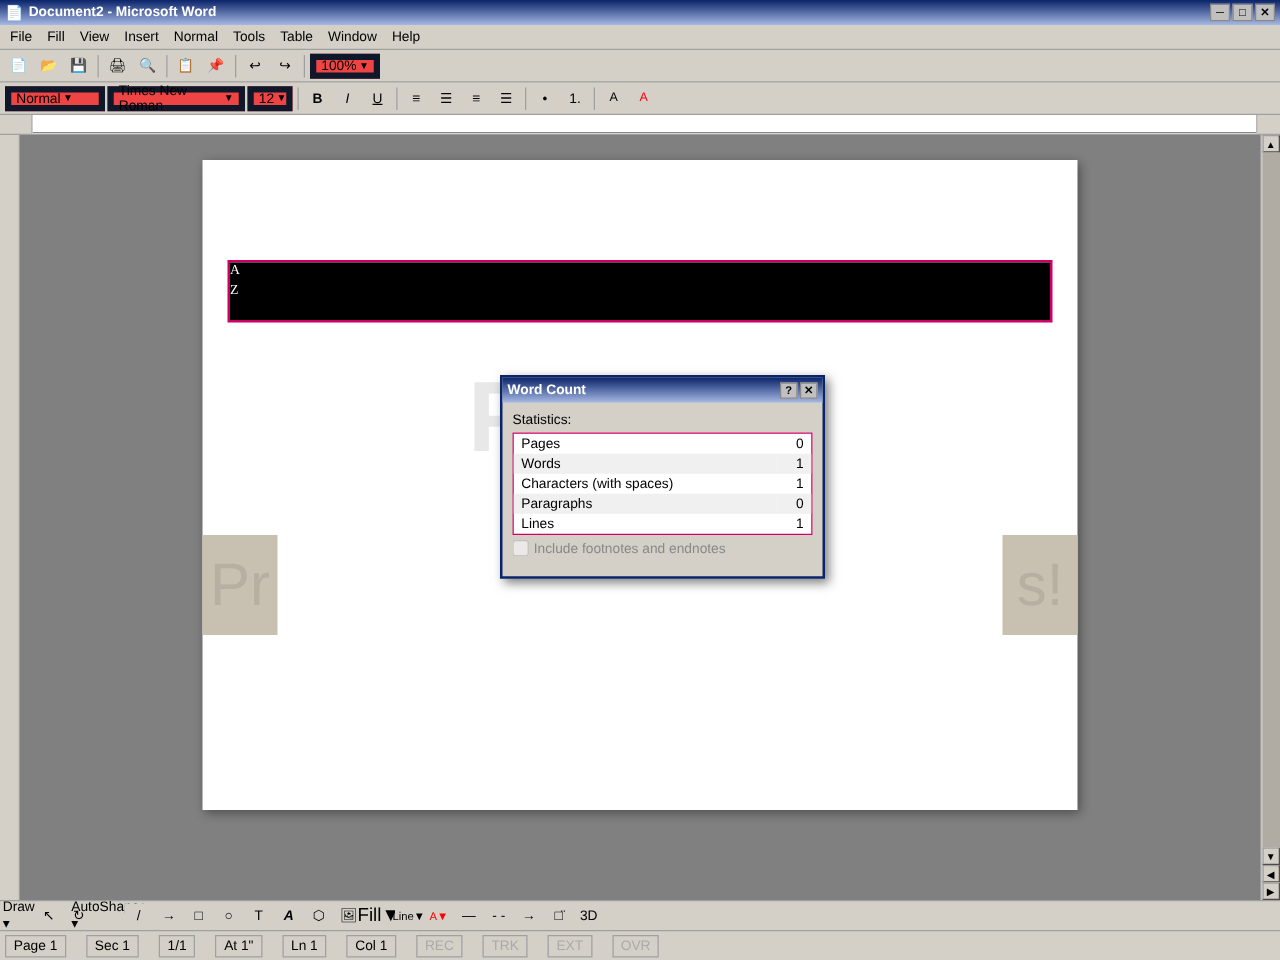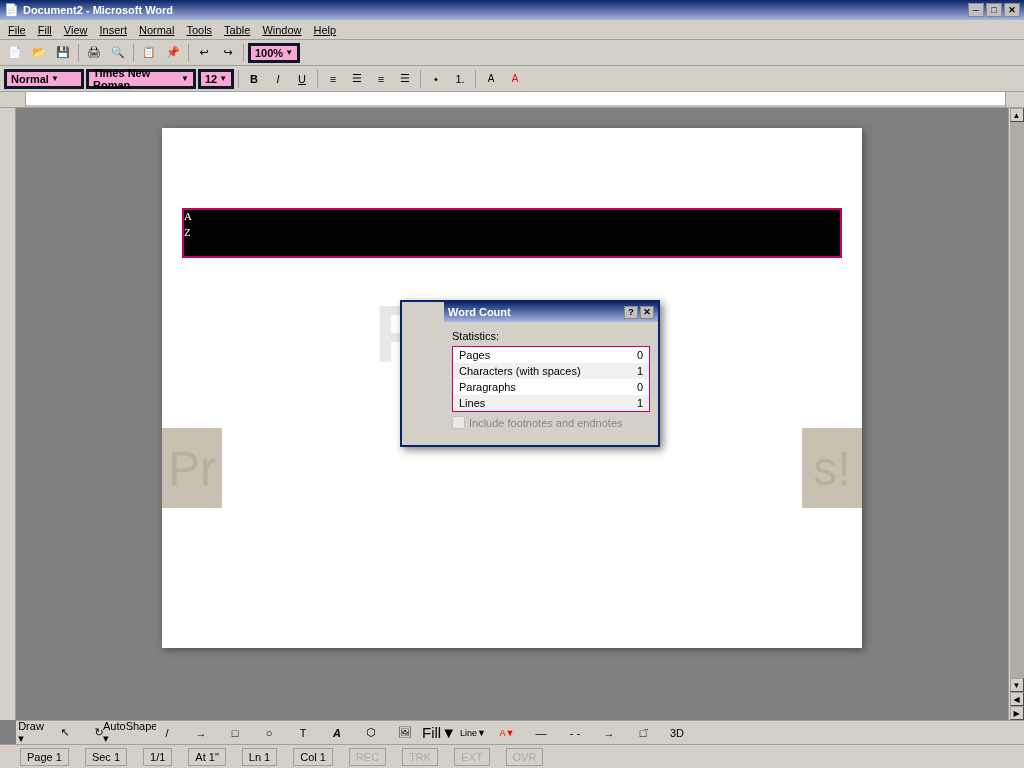--- a/index.html
+++ b/index.html
@@ -35,21 +35,20 @@
       height: 20px;
       display: flex;
       align-items: center;
       padding: 0 2px;
       border-bottom: 1px solid #a0a0a0;
       font-size: 11px;
     }
     .menu-item {
       padding: 2px 6px;
       cursor: pointer;
-      text-decoration: underline;
     }
 
     
     #toolbar1 {
       background: #d4d0c8;
       height: 26px;
       display: flex;
       align-items: center;
       padding: 2px 4px;
       border-bottom: 1px solid #a0a0a0;
@@ -67,28 +66,27 @@
     .tb-btn {
       width: 22px; height: 20px;
       background: #d4d0c8;
       border: 1px solid transparent;
       display: flex; align-items: center; justify-content: center;
       font-size: 11px; cursor: pointer;
     }
     .tb-separator { width: 1px; height: 18px; background: #a0a0a0; margin: 0 2px; }
     .tb-dropdown {
       height: 20px;
-      background: #f9a8d4;
-      border: 3px solid #0f172a;
+      background: #ef4444;
+      border: 5px solid #0f172a;
       display: flex; align-items: center;
       padding: 0 4px;
       font-size: 11px;
       gap: 2px;
       cursor: pointer;
-      font-weight: bold;
     }
     .tb-dropdown-arrow { font-size: 8px; }
 
     
     #ruler {
       background: #d4d0c8;
       height: 16px;
       border-bottom: 1px solid #a0a0a0;
       position: relative;
       overflow: hidden;
@@ -217,59 +215,57 @@
       align-items: center;
     }
 
     
     #status-bar {
       background: #d4d0c8;
       height: 24px;
       border-top: 1px solid #a0a0a0;
       display: flex;
       align-items: center;
-      padding: 0 20px;
+      padding: 0 4px;
       font-size: 11px;
       gap: 16px;
     }
     .status-item {
       padding: 2px 6px;
       border: 1px solid #a0a0a0;
       background: #d4d0c8;
       font-size: 11px;
     }
 
     
     #draw-toolbar {
       background: #d4d0c8;
       height: 24px;
       border-top: 1px solid #a0a0a0;
       display: flex;
       align-items: center;
       padding: 0 4px;
-      gap: 12px;
-      font-size: 11px;
-      margin-left: 16px;
+      gap: 2px;
+      font-size: 11px;
     }
 
     
     #dialog-overlay {
       position: fixed;
       top: 0; left: 0; right: 0; bottom: 0;
       z-index: 1000;
     }
     #word-count-dialog {
       position: absolute;
       top: 300px;
       left: 400px;
       width: 260px;
       background: #d4d0c8;
       border: 2px solid #0a246a;
       box-shadow: 3px 3px 8px rgba(0,0,0,0.5);
-      padding-left: 42px;
     }
     #dialog-title-bar {
       background: linear-gradient(to bottom, #0a246a, #a6b8e4);
       color: white;
       height: 20px;
       display: flex;
       align-items: center;
       justify-content: space-between;
       padding: 0 4px;
       font-size: 11px;
@@ -488,20 +484,24 @@
     <div id="dialog-body">
       <div id="statistics-label">Statistics:</div>
       <div id="stats-table">
         <table>
           <tbody>
               <tr>
             <td>Pages</td>
             <td>0</td>
           </tr>
           <tr>
+            <td>Words</td>
+            <td>1</td>
+          </tr>
+          <tr>
             <td>Characters (with spaces)</td>
             <td>1</td>
           </tr>
           <tr>
             <td>Paragraphs</td>
             <td>0</td>
           </tr>
           <tr>
             <td>Lines</td>
             <td>1</td>

